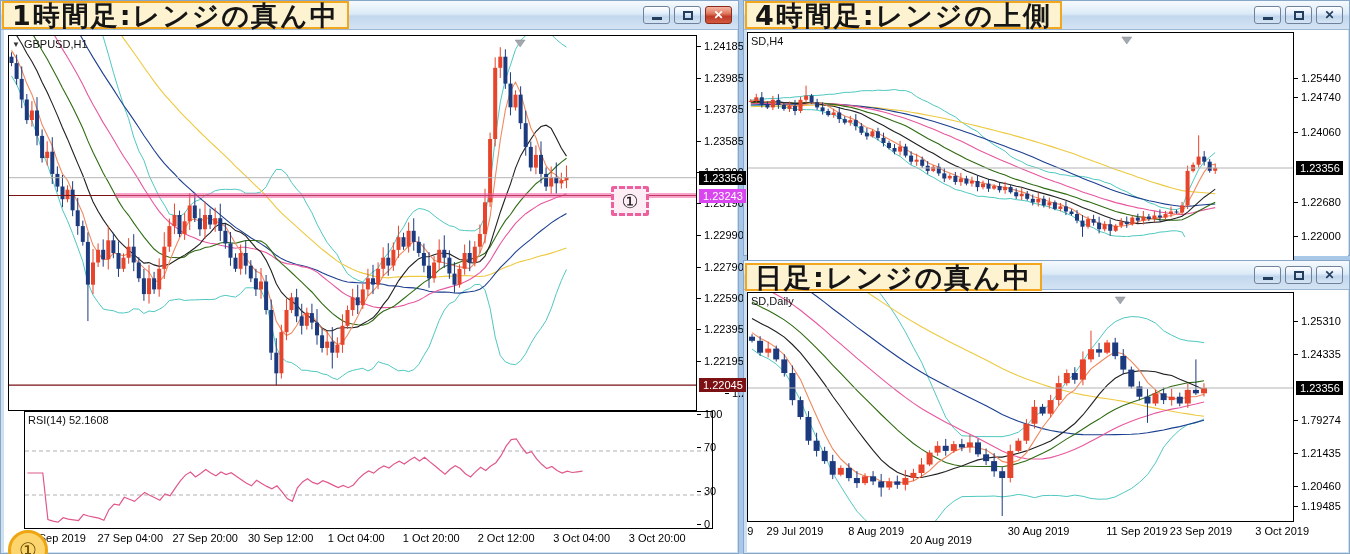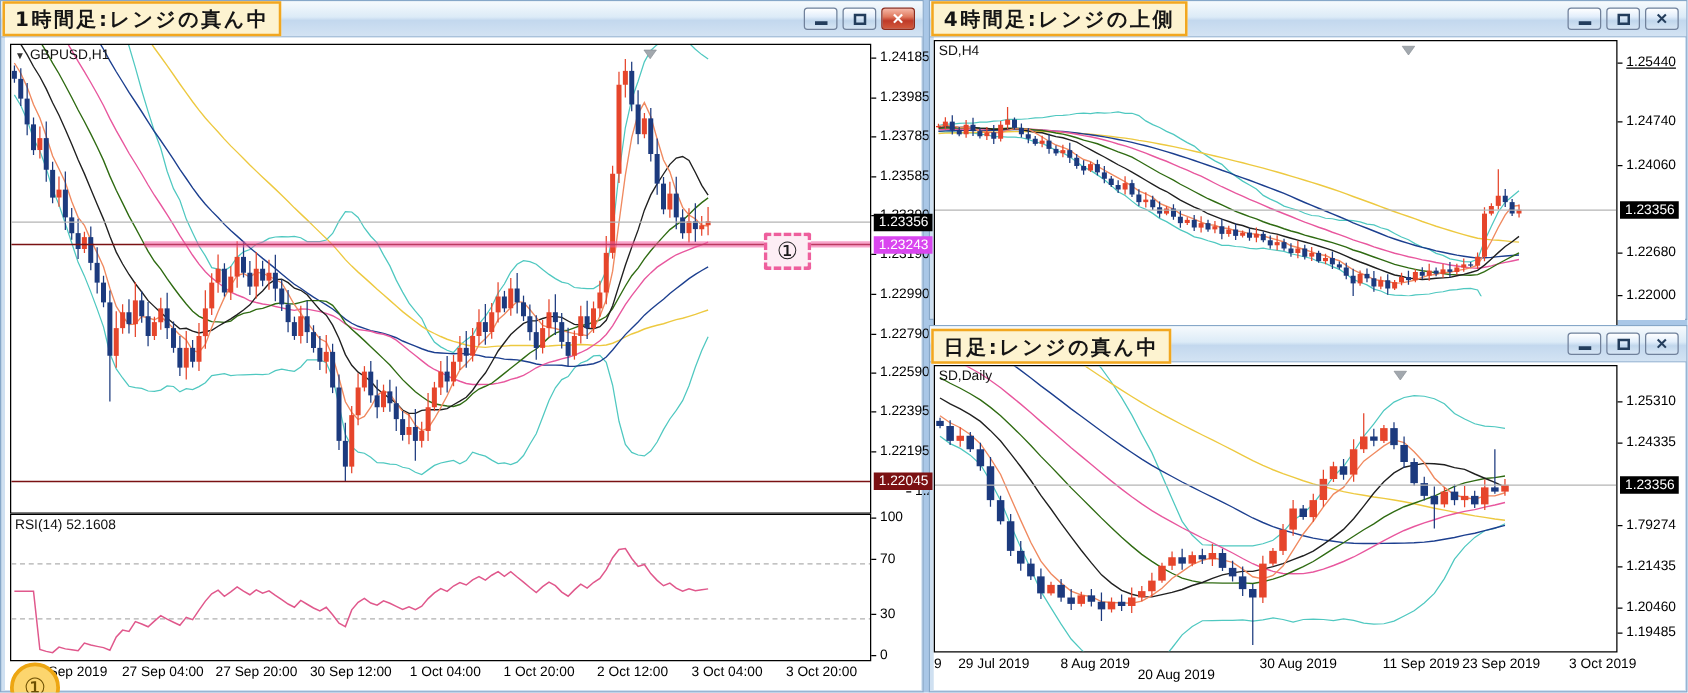--- a/index.html
+++ b/index.html
@@ -26,21 +26,21 @@
   .ind-label { position:absolute; left:3px; top:2px; z-index:6; font-size:11px; color:#111; white-space:nowrap; }
   .price-axis { position:absolute; font-size:11px; color:#000; overflow:visible; }
   .p-tick { position:absolute; left:0; height:13px; line-height:13px; white-space:nowrap; }
   .p-tick .dash { position:absolute; left:0; top:6px; width:4px; height:1px; background:#000; }
   .p-tick .txt { margin-left:7px; }
   .p-badge { position:absolute; left:2px; height:14px; line-height:14px; color:#fff; padding:0 3px 0 4px;
     white-space:nowrap; z-index:4; }
   .time-axis { position:absolute; font-size:11px; color:#000; overflow:visible; }
   .t-tick { position:absolute; top:3px; transform:translateX(-50%); white-space:nowrap; }
   .anno-note { position:absolute; z-index:50; background:#fdf3d0; border:2px solid #f2a71f;
-    padding:0 8px 2px 8px; height:28px; line-height:26px; font-size:16px; font-weight:600;
+    padding:0 8px 2px 8px; height:28px; line-height:26px; font-size:27px; font-weight:600;
     letter-spacing:2px; color:#151515; font-family:"DejaVu Sans","Liberation Sans",sans-serif; white-space:nowrap; }
   .anno-circle1 { position:absolute; left:611px; top:186px; width:38px; height:30px; z-index:40;
     background:#fdeef5; border:3px dashed #ee5f9d; border-radius:2px; display:flex; align-items:center;
     justify-content:center; font-size:19px; color:#1a1a1a; }
   .anno-partial-circle { position:absolute; left:8px; top:530px; width:40px; height:40px; z-index:60;
     background:#fcd56e; border:3px solid #eda612; border-radius:50%; display:flex; align-items:center;
     justify-content:center; font-size:20px; color:#6b4e00; }
 </style>
 </head>
 <body>
@@ -302,21 +302,21 @@
           </g>
           <g>
             <line x1="0" x2="687" y1="159.5" y2="159.5" stroke="#7a1113" stroke-width="1.2"></line>
             <line x1="0" x2="687" y1="349.2" y2="349.2" stroke="#7a1113" stroke-width="1.2"></line>
             <rect x="106.5" y="157.0" width="580.5" height="5" fill="rgba(243,91,161,0.55)"></rect>
           </g>
           <line x1="0" x2="687" y1="141.7" y2="141.7" stroke="#b4b4b4" stroke-width="1"></line>
           <polygon points="506.128,4 516.1279999999999,4 511.128,11" fill="#a2a8ae" stroke="#848a90" stroke-width="0.5"></polygon>
         </svg>
     </div>
-    <div class="plot-frame" style="left:4px;top:381px;width:689px;height:118px;">
+    <div class="plot-frame" style="left:20px;top:381px;width:689px;height:118px;">
       <div class="ind-label">RSI(14) 52.1608</div>
       <svg width="687" height="116">
           <line x1="0" x2="687" y1="39.0" y2="39.0" stroke="#b0b0b0" stroke-width="1" stroke-dasharray="4 3"></line>
           <line x1="0" x2="687" y1="83.0" y2="83.0" stroke="#b0b0b0" stroke-width="1" stroke-dasharray="4 3"></line>
           <polyline points="2.5,61.0 7.6,61.0 12.7,61.0 17.8,61.0 22.9,107.6 28.0,109.1 33.1,110.1 38.2,105.7 43.3,107.1 48.4,107.8 53.5,108.5 58.5,102.4 63.6,104.0 68.7,105.1 73.8,106.1 78.9,108.2 84.0,97.6 89.1,92.1 94.2,93.2 99.3,85.3 104.4,87.2 109.5,89.4 114.5,84.9 119.6,80.5 124.7,83.3 129.8,85.8 134.9,88.2 140.0,81.9 145.1,83.7 150.2,76.1 155.3,68.9 160.4,63.1 165.5,60.1 170.5,65.0 175.6,61.5 180.7,57.5 185.8,60.9 190.9,63.8 196.0,59.9 201.1,62.5 206.2,60.7 211.3,64.3 216.4,67.7 221.5,71.2 226.5,73.8 231.6,68.3 236.7,71.4 241.8,74.4 246.9,76.8 252.0,73.8 257.1,79.8 262.2,86.6 267.3,89.3 272.4,75.9 277.5,69.9 282.5,66.7 287.6,70.4 292.7,72.1 297.8,68.7 302.9,70.6 308.0,73.1 313.1,75.5 318.2,73.5 323.3,75.7 328.4,73.0 333.5,66.9 338.5,62.3 343.6,58.9 348.7,61.1 353.8,56.8 358.9,54.0 364.0,56.0 369.1,51.9 374.2,49.3 379.3,52.1 384.4,48.2 389.5,45.3 394.5,49.0 399.6,45.3 404.7,49.6 409.8,53.7 414.9,58.0 420.0,62.1 425.1,57.3 430.2,53.7 435.3,56.5 440.4,61.7 445.5,65.0 450.5,59.9 455.6,55.3 460.7,58.5 465.8,54.0 470.9,50.7 476.0,43.7 481.1,34.2 486.2,27.6 491.3,26.8 496.4,34.8 501.5,41.2 506.5,39.6 511.6,46.9 516.7,52.3 521.8,56.6 526.9,54.5 532.0,58.5 537.1,61.0 542.2,59.1 547.3,60.5 552.4,59.8 557.5,59.1 " fill="none" stroke="#e0588c" stroke-width="1.2"></polyline>
         </svg>
     </div>
     <div class="time-axis" style="left:4px;top:499px;width:687px;height:20px;">
         <div class="t-tick" style="left: 46.7px;">26 Sep 2019</div>
         <div class="t-tick" style="left: 122.3px;">27 Sep 04:00</div>
@@ -555,21 +555,21 @@
             <rect x="459.7" y="128.7" width="4" height="9.1" fill="#1c3a7e"></rect>
             <line x1="467.235294117647" x2="467.235294117647" y1="130.5" y2="140.9" stroke="#e6452b" stroke-width="1"></line>
             <rect x="465.2" y="134.8" width="4" height="3.0" fill="#e6452b"></rect>
           </g>
           <g></g>
           <line x1="0" x2="545" y1="135.0" y2="135.0" stroke="#b4b4b4" stroke-width="1"></line>
           <polygon points="373.775,4 383.775,4 378.775,11" fill="#a2a8ae" stroke="#848a90" stroke-width="0.5"></polygon>
         </svg>
     </div>
     <div class="price-axis" style="left:547px;top:0;width:54px;height:226px;">
-        <div class="p-tick" style="top: 14px; text-decoration: underline;"><span class="dash"></span><span class="txt">1.25440</span></div>
+        <div class="p-tick" style="top: 42px;"><span class="dash"></span><span class="txt">1.25440</span></div>
         <div class="p-tick" style="top: 61.3px;"><span class="dash"></span><span class="txt">1.24740</span></div>
         <div class="p-tick" style="top: 95.8px;"><span class="dash"></span><span class="txt">1.24060</span></div>
         <div class="p-tick" style="top: 165.8px;"><span class="dash"></span><span class="txt">1.22680</span></div>
         <div class="p-tick" style="top: 200.3px;"><span class="dash"></span><span class="txt">1.22000</span></div>
         <div class="p-badge" style="top: 131px; background: rgb(0, 0, 0);">1.23356</div>
       </div>
   </div>
 </div>
 
 <div class="window" id="win-daily" style="left:743px;top:260px;width:607px;height:294px;">

